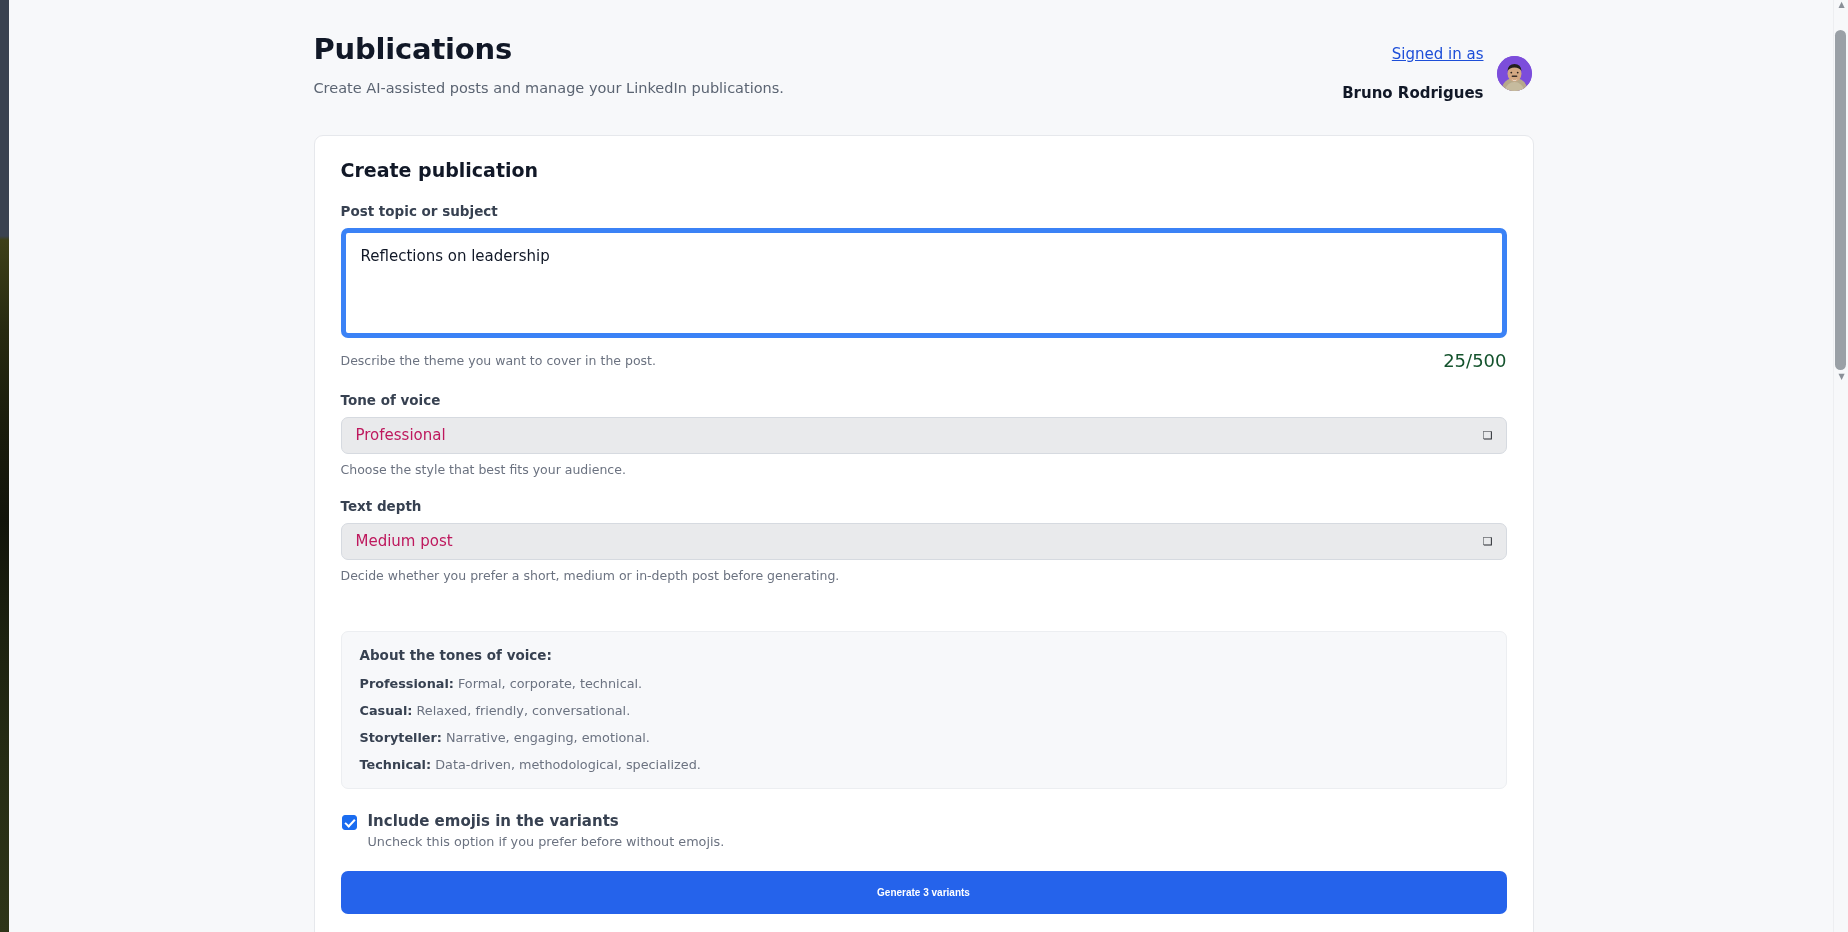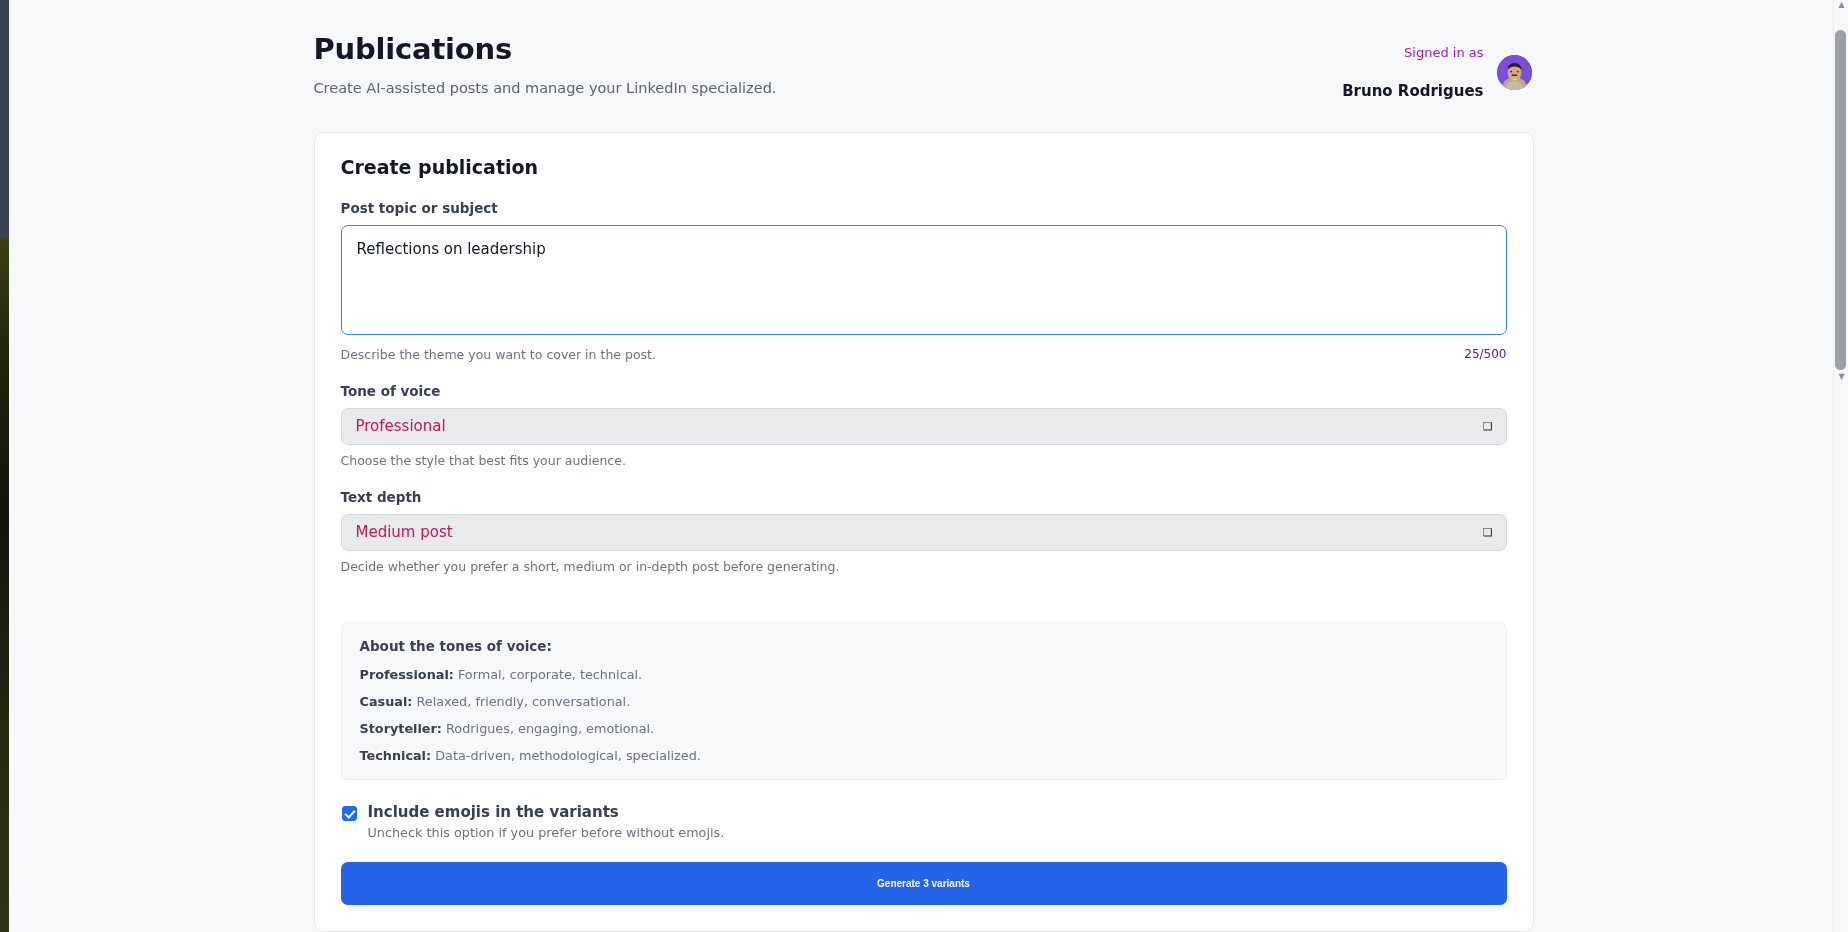--- a/index.html
+++ b/index.html
@@ -103,23 +103,24 @@
     color: #5b6472;
   }
   .header-right {
     display: flex;
     align-items: center;
     gap: 13px;
     padding-top: 16px;
   }
   .signed-block { text-align: right; line-height: 1.35; }
   .signed-label {
-    font-size: 13px;
-    color: #a21caf;
-    display: block;
+    font-size: 15px;
+    color: #1d4ed8;
+    display: block;
+    text-decoration: underline;
   }
   .signed-name {
     font-size: 15px;
     font-weight: bold;
     color: #111827;
     display: block;
     margin-top: 19px;
   }
   .avatar {
     width: 35px; height: 35px;
@@ -149,21 +150,21 @@
   .field-label {
     display: block;
     font-size: 13.5px;
     font-weight: bold;
     color: #374151;
     margin-bottom: 9px;
   }
   .textarea-box {
     width: 100%;
     height: 110px;
-    border: 1px solid #3b82f6;
+    border: 5px solid #3b82f6;
     border-radius: 7px;
     background: #fff;
     font-family: inherit;
     font-size: 15px;
     color: #111827;
     padding: 13px 15px;
     resize: none;
     outline: none;
     line-height: 1.45;
   }
@@ -172,22 +173,22 @@
     justify-content: space-between;
     align-items: center;
     margin-top: 8px;
     margin-bottom: 21px;
   }
   .help-text {
     font-size: 12.5px;
     color: #6b7280;
   }
   .counter {
-    font-size: 12px;
-    color: #4c1d95;
+    font-size: 18px;
+    color: #14532d;
   }
 
   .select-wrap { position: relative; }
   select.form-select {
     -webkit-appearance: none;
     appearance: none;
     width: 100%;
     height: 37px;
     border: 1px solid #d6dae0;
     border-radius: 7px;
@@ -312,21 +313,21 @@
 
 <div class="edge-strip"></div>
 <div class="edge-strip-inner"></div>
 
 <div class="page">
   <div class="container">
 
     <div class="page-header">
       <div class="header-left">
         <h1 class="page-title">Publications</h1>
-        <p class="page-subtitle">Create AI-assisted posts and manage your LinkedIn specialized.</p>
+        <p class="page-subtitle">Create AI-assisted posts and manage your LinkedIn publications.</p>
       </div>
       <div class="header-right">
         <div class="signed-block">
           <span class="signed-label">Signed in as</span>
           <span class="signed-name">Bruno Rodrigues</span>
         </div>
         <div class="avatar">
           <svg width="35" height="35" viewBox="0 0 35 35">
             <circle cx="17.5" cy="17.5" r="17.5" fill="#7c4ddb"></circle>
             <ellipse cx="17.5" cy="33" rx="12.5" ry="11" fill="#b6a88a"></ellipse>
@@ -372,21 +373,21 @@
           <div class="info-item">
             <b>Professional:</b>
             <span>Formal, corporate, technical.</span>
           </div>
           <div class="info-item">
             <b>Casual:</b>
             <span>Relaxed, friendly, conversational.</span>
           </div>
           <div class="info-item">
             <b>Storyteller:</b>
-            <span>Rodrigues, engaging, emotional.</span>
+            <span>Narrative, engaging, emotional.</span>
           </div>
           <div class="info-item">
             <b>Technical:</b>
             <span>Data-driven, methodological, specialized.</span>
           </div>
         </div>
       </div>
 
       <div class="check-row">
         <div class="checkbox"></div>

